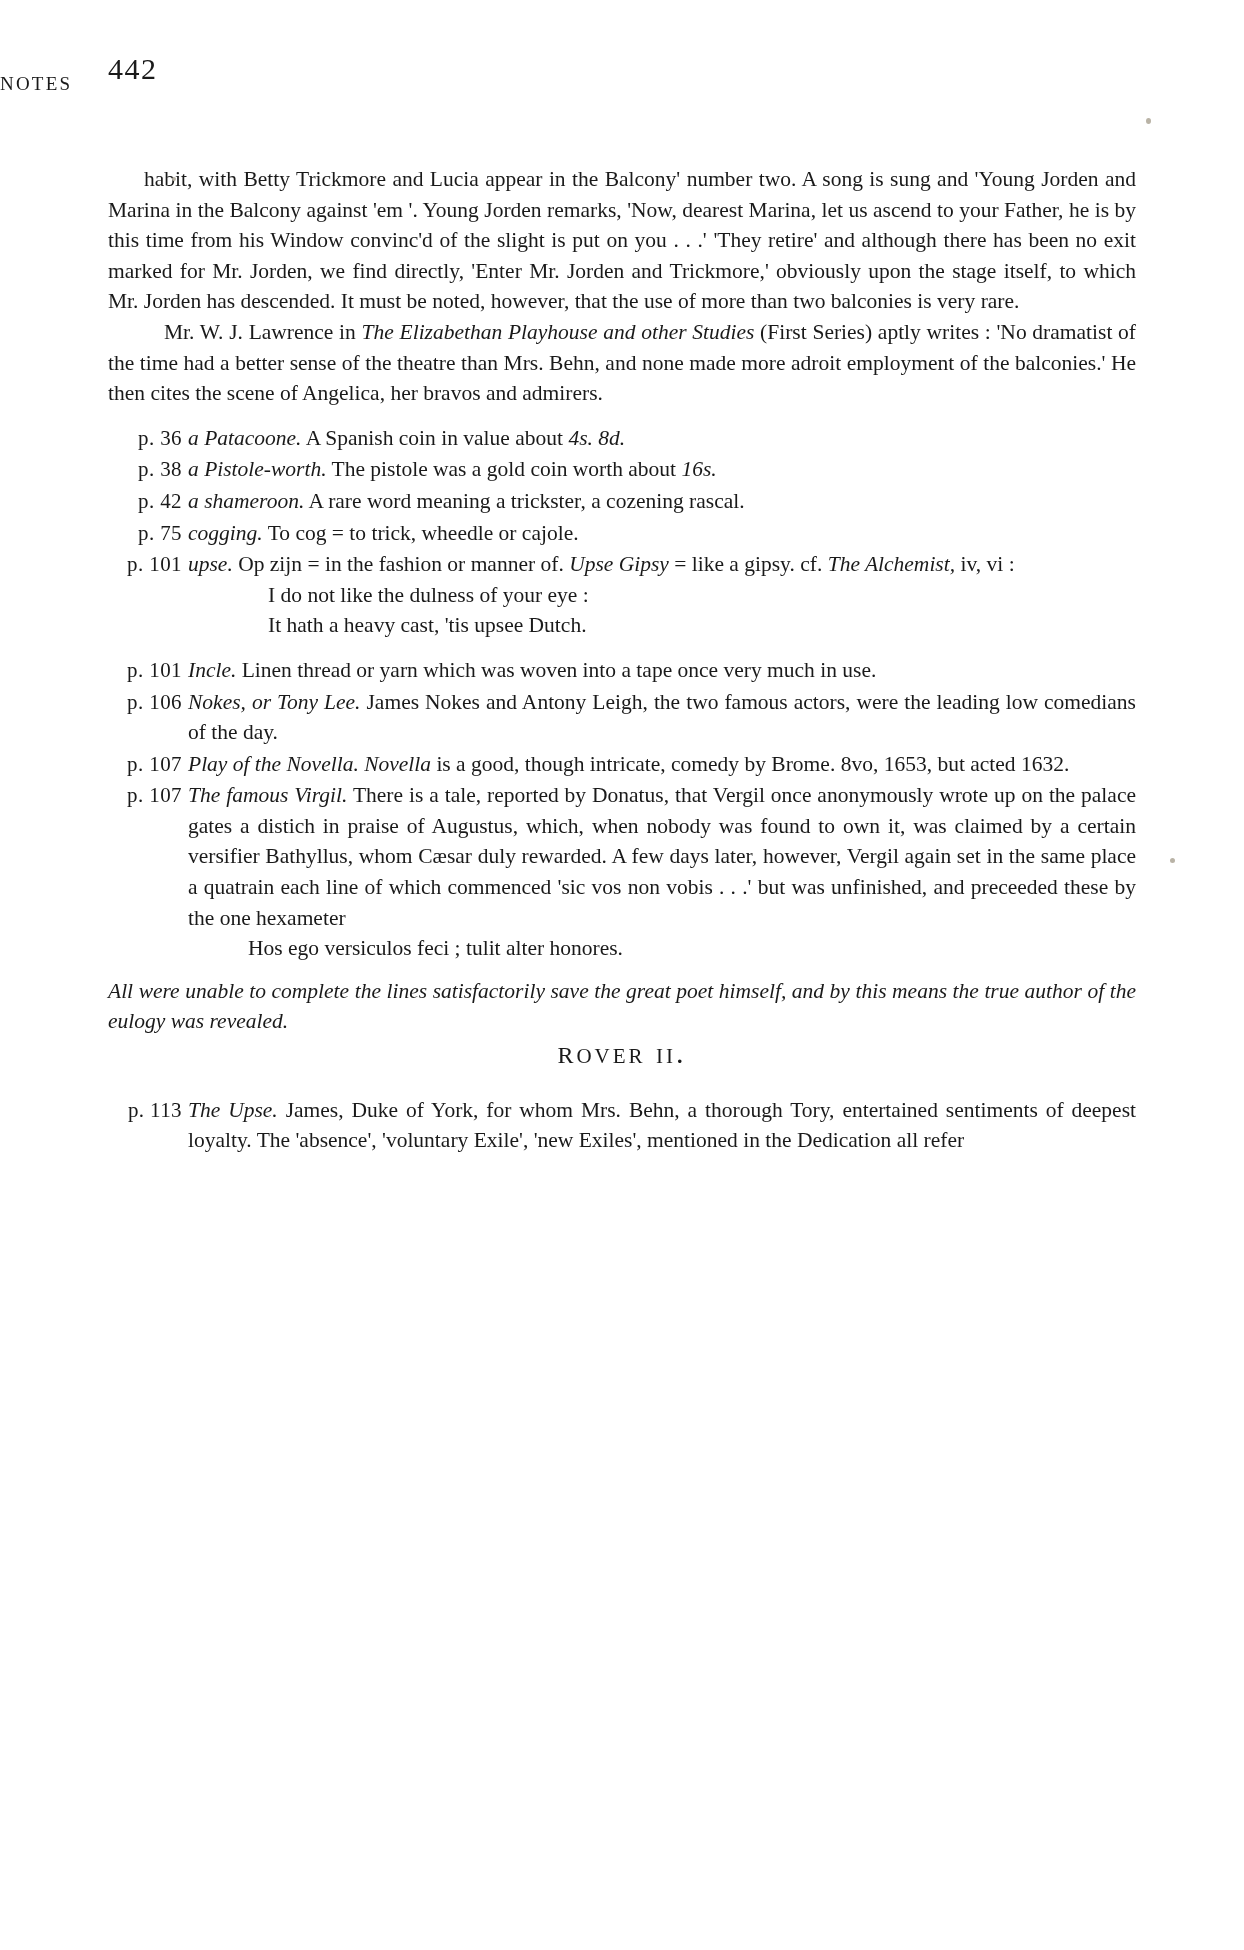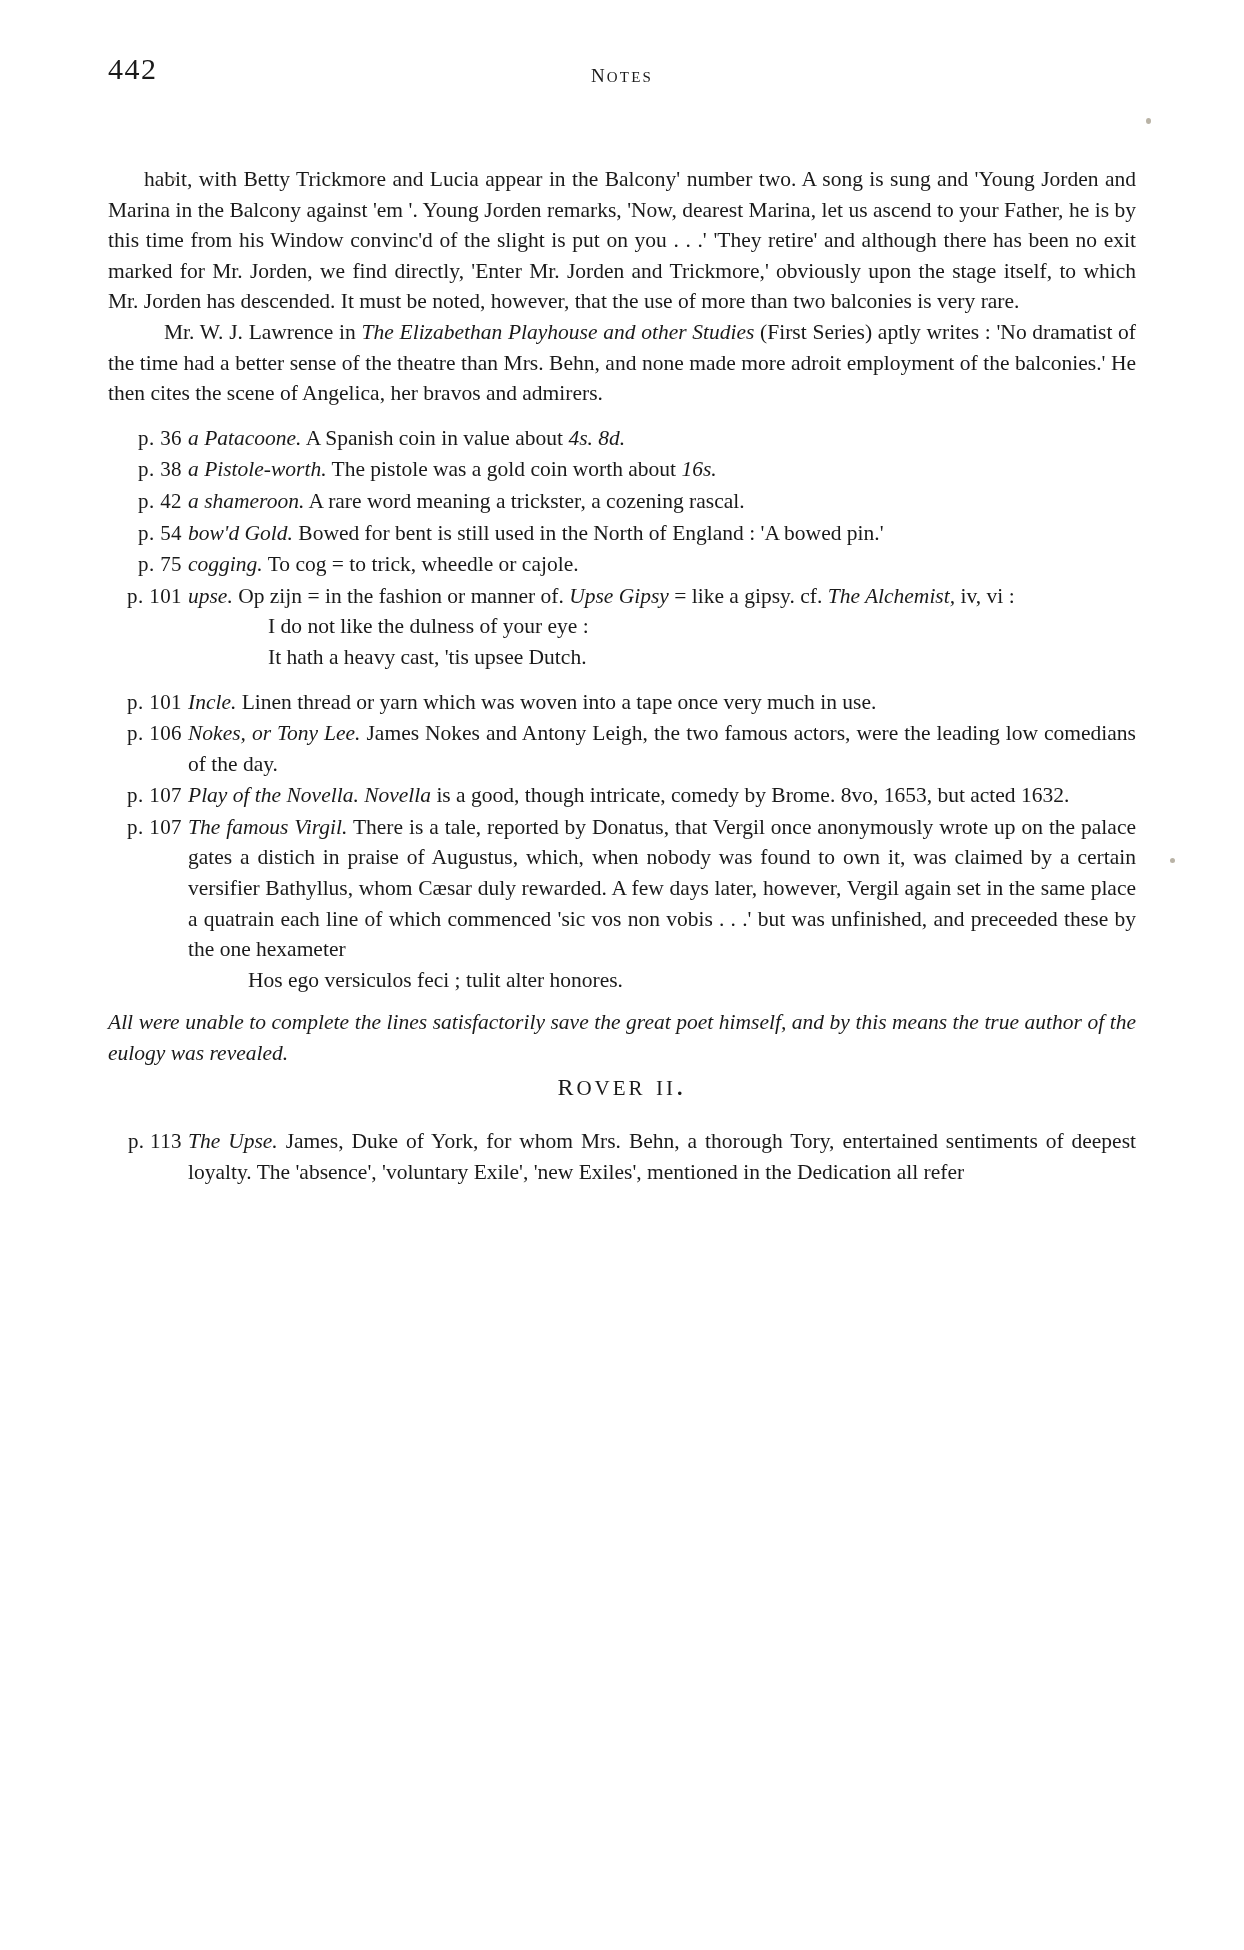--- a/index.html
+++ b/index.html
@@ -33,23 +33,22 @@
     left: 108px;
     top: 6px;
     font-size: 30px;
     letter-spacing: 1.5px;
     font-family: "Liberation Serif", serif;
   }
   .running-head {
     position: absolute;
     left: 0;
     right: 0;
-    top: 12px;
-    text-align: center;
-    font-size: 21px;
+    top: 20px;
+    font-size: 27px;
     letter-spacing: 2.2px;
     font-variant: small-caps;
     text-transform: lowercase;
   }
   .running-head::first-letter { font-size: 27px; }
   
   .textblock {
     position: absolute;
     left: 108px;
     top: 118px;
@@ -139,24 +138,20 @@
     <div class="entry">
       <span class="pageref">p. 38</span>
       <span class="body"><i>a Pistole-worth.</i>  The pistole was a gold coin worth about <i>16s.</i></span>
     </div>
 
     <div class="entry">
       <span class="pageref">p. 42</span>
       <span class="body"><i>a shameroon.</i>  A rare word meaning a trickster, a cozening rascal.</span>
     </div>
 
-    <div class="entry">
-      <span class="pageref">p. 54</span>
-      <span class="body"><i>bow'd Gold.</i>  Bowed for bent is still used in the North of England : 'A bowed pin.'</span>
-    </div>
 
 
     <div class="entry">
       <span class="pageref">p. 75</span>
       <span class="body"><i>cogging.</i>  To cog = to trick, wheedle or cajole.</span>
     </div>
 
 
     <div class="entry">
       <span class="pageref">p. 101</span>

